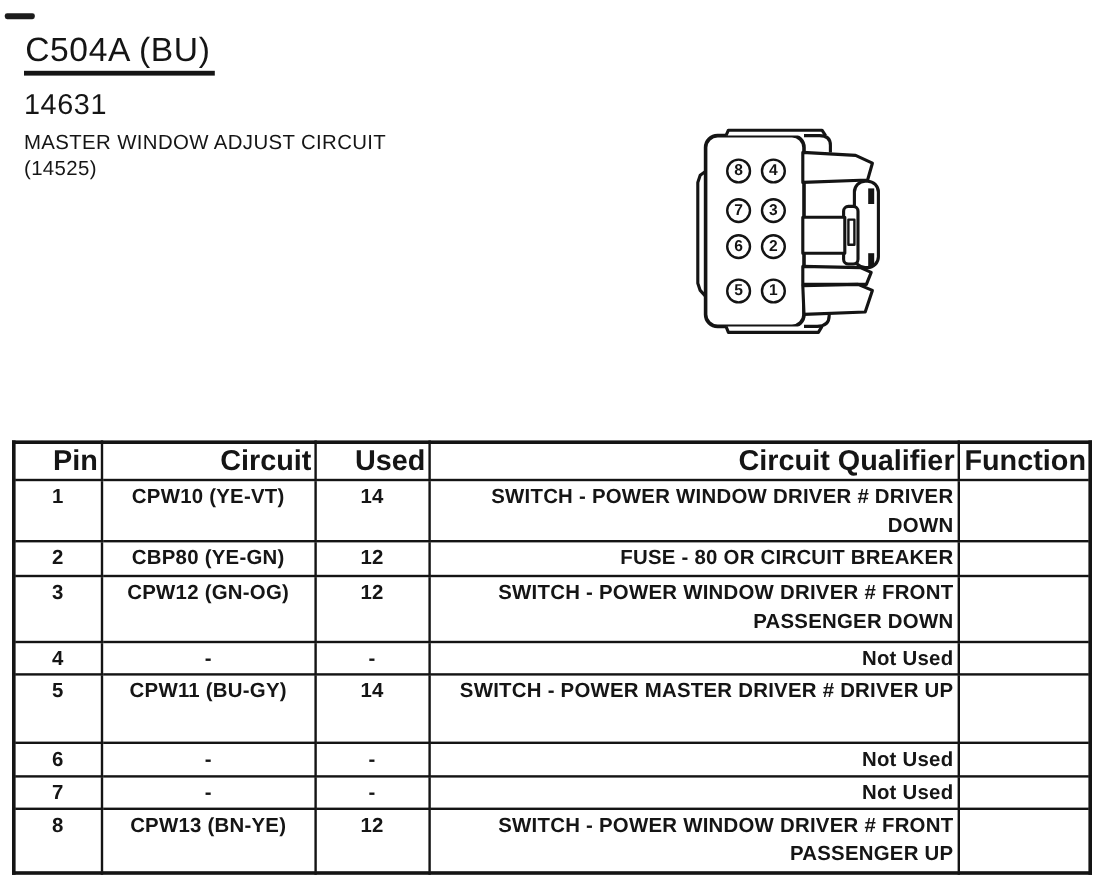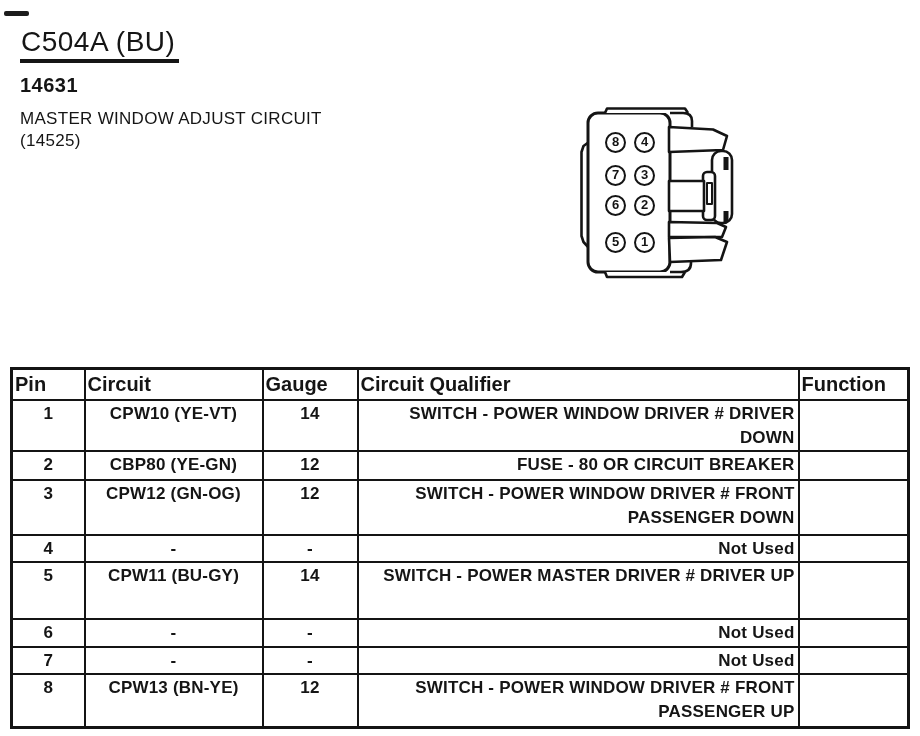--- a/index.html
+++ b/index.html
@@ -13,21 +13,21 @@
   
   .scan-artifact {
     position:absolute; left:4px; top:11px; width:25px; height:5px;
     background:#1c1c1c; border-radius:2px;
   }
   .hdr { position:absolute; left:20px; }
   .connector-id {
     top:26px; font-size:28px; font-weight:normal; letter-spacing:0.5px;
     border-bottom:4px solid #151515; padding:0 4px 1px 1px; display:inline-block;
   }
-  .part-number { top:74px; font-size:20px; font-weight:bold; letter-spacing:0.5px; }
+  .part-number { top:74px; font-size:24px; font-weight:normal; letter-spacing:0.5px; }
   .component-name { top:109px; font-size:17px; letter-spacing:0.3px; }
   .component-ref { top:131px; font-size:17px; letter-spacing:0.3px; }
 
   
   .connector-wrap { position:absolute; left:555px; top:90px; width:240px; height:210px; }
   .connector-wrap svg { position:absolute; left:0; top:0; }
   .pin-circle {
     position:absolute; width:21px; height:21px; box-sizing:border-box;
     border:2.5px solid #141414; border-radius:50%;
     font-size:13px; font-weight:bold; line-height:16.5px; text-align:center;
@@ -35,21 +35,21 @@
   }
 
   
   table.pinout {
     position:absolute; left:10px; top:367px; width:897px;
     border-collapse:collapse; table-layout:fixed;
     border:3px solid #141414;
   }
   .pinout th, .pinout td { border:2px solid #141414; overflow:hidden; }
   .pinout th {
-    font-size:20px; font-weight:bold; text-align:left;
+    font-size:24px; font-weight:bold; text-align:right;
     height:29px; vertical-align:middle; padding:0 2px;
   }
   .pinout td {
     font-size:17px; font-weight:bold; vertical-align:top;
     padding:1px 3px 0 3px; line-height:1.42; letter-spacing:0.2px;
   }
   td.col-pin, td.col-gauge, td.col-circuit, td.col-qualifier { text-align:center; }
   td.col-function { text-align:right; padding-left:4px; }
 </style>
 </head>
@@ -107,21 +107,21 @@
     <col style="width:73px">
       <col style="width:178px">
       <col style="width:95px">
     <col style="width:441px">
       <col style="width:110px">
   </colgroup>
   <thead>
     <tr>
         <th>Pin</th>
         <th>Circuit</th>
-        <th>Gauge</th>
+        <th>Used</th>
         <th>Circuit Qualifier</th>
         <th>Function</th>
       </tr>
   </thead>
   <tbody>
       <tr style="height: 51px;">
         <td class="col-pin">1</td>
         <td class="col-circuit">CPW10 (YE-VT)</td>
         <td class="col-gauge">14</td>
         <td class="col-function">SWITCH - POWER WINDOW DRIVER # DRIVER DOWN</td>

